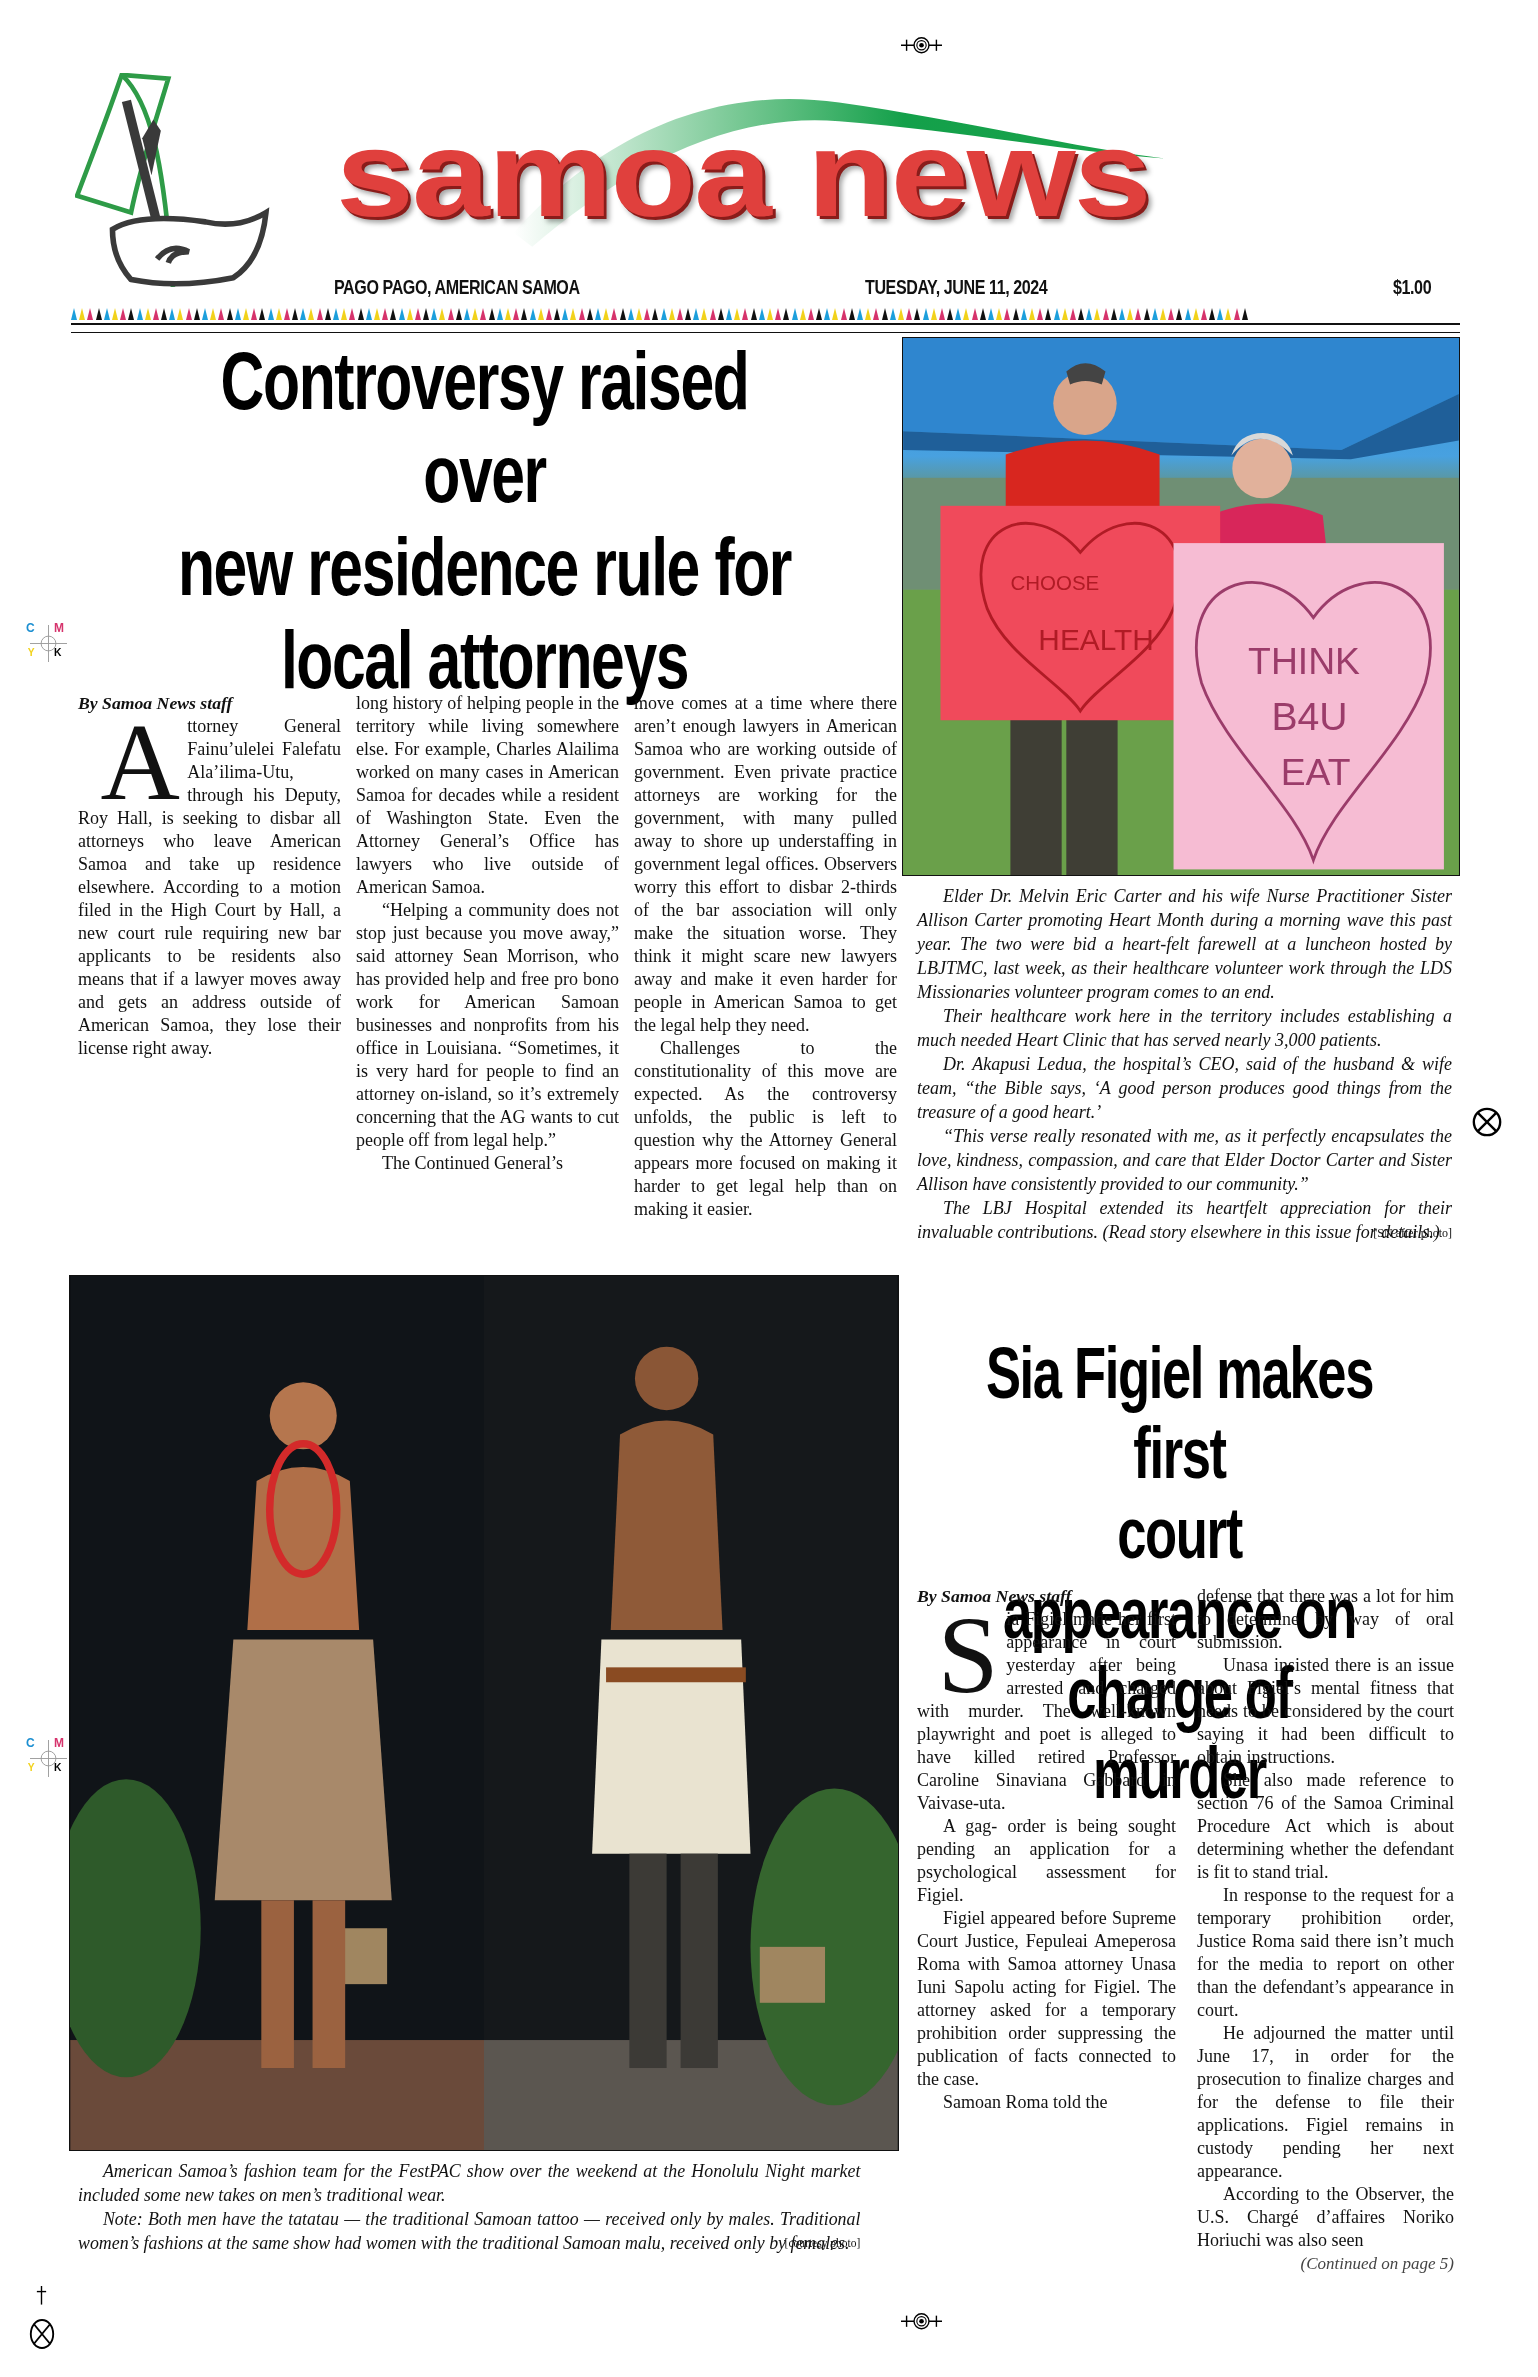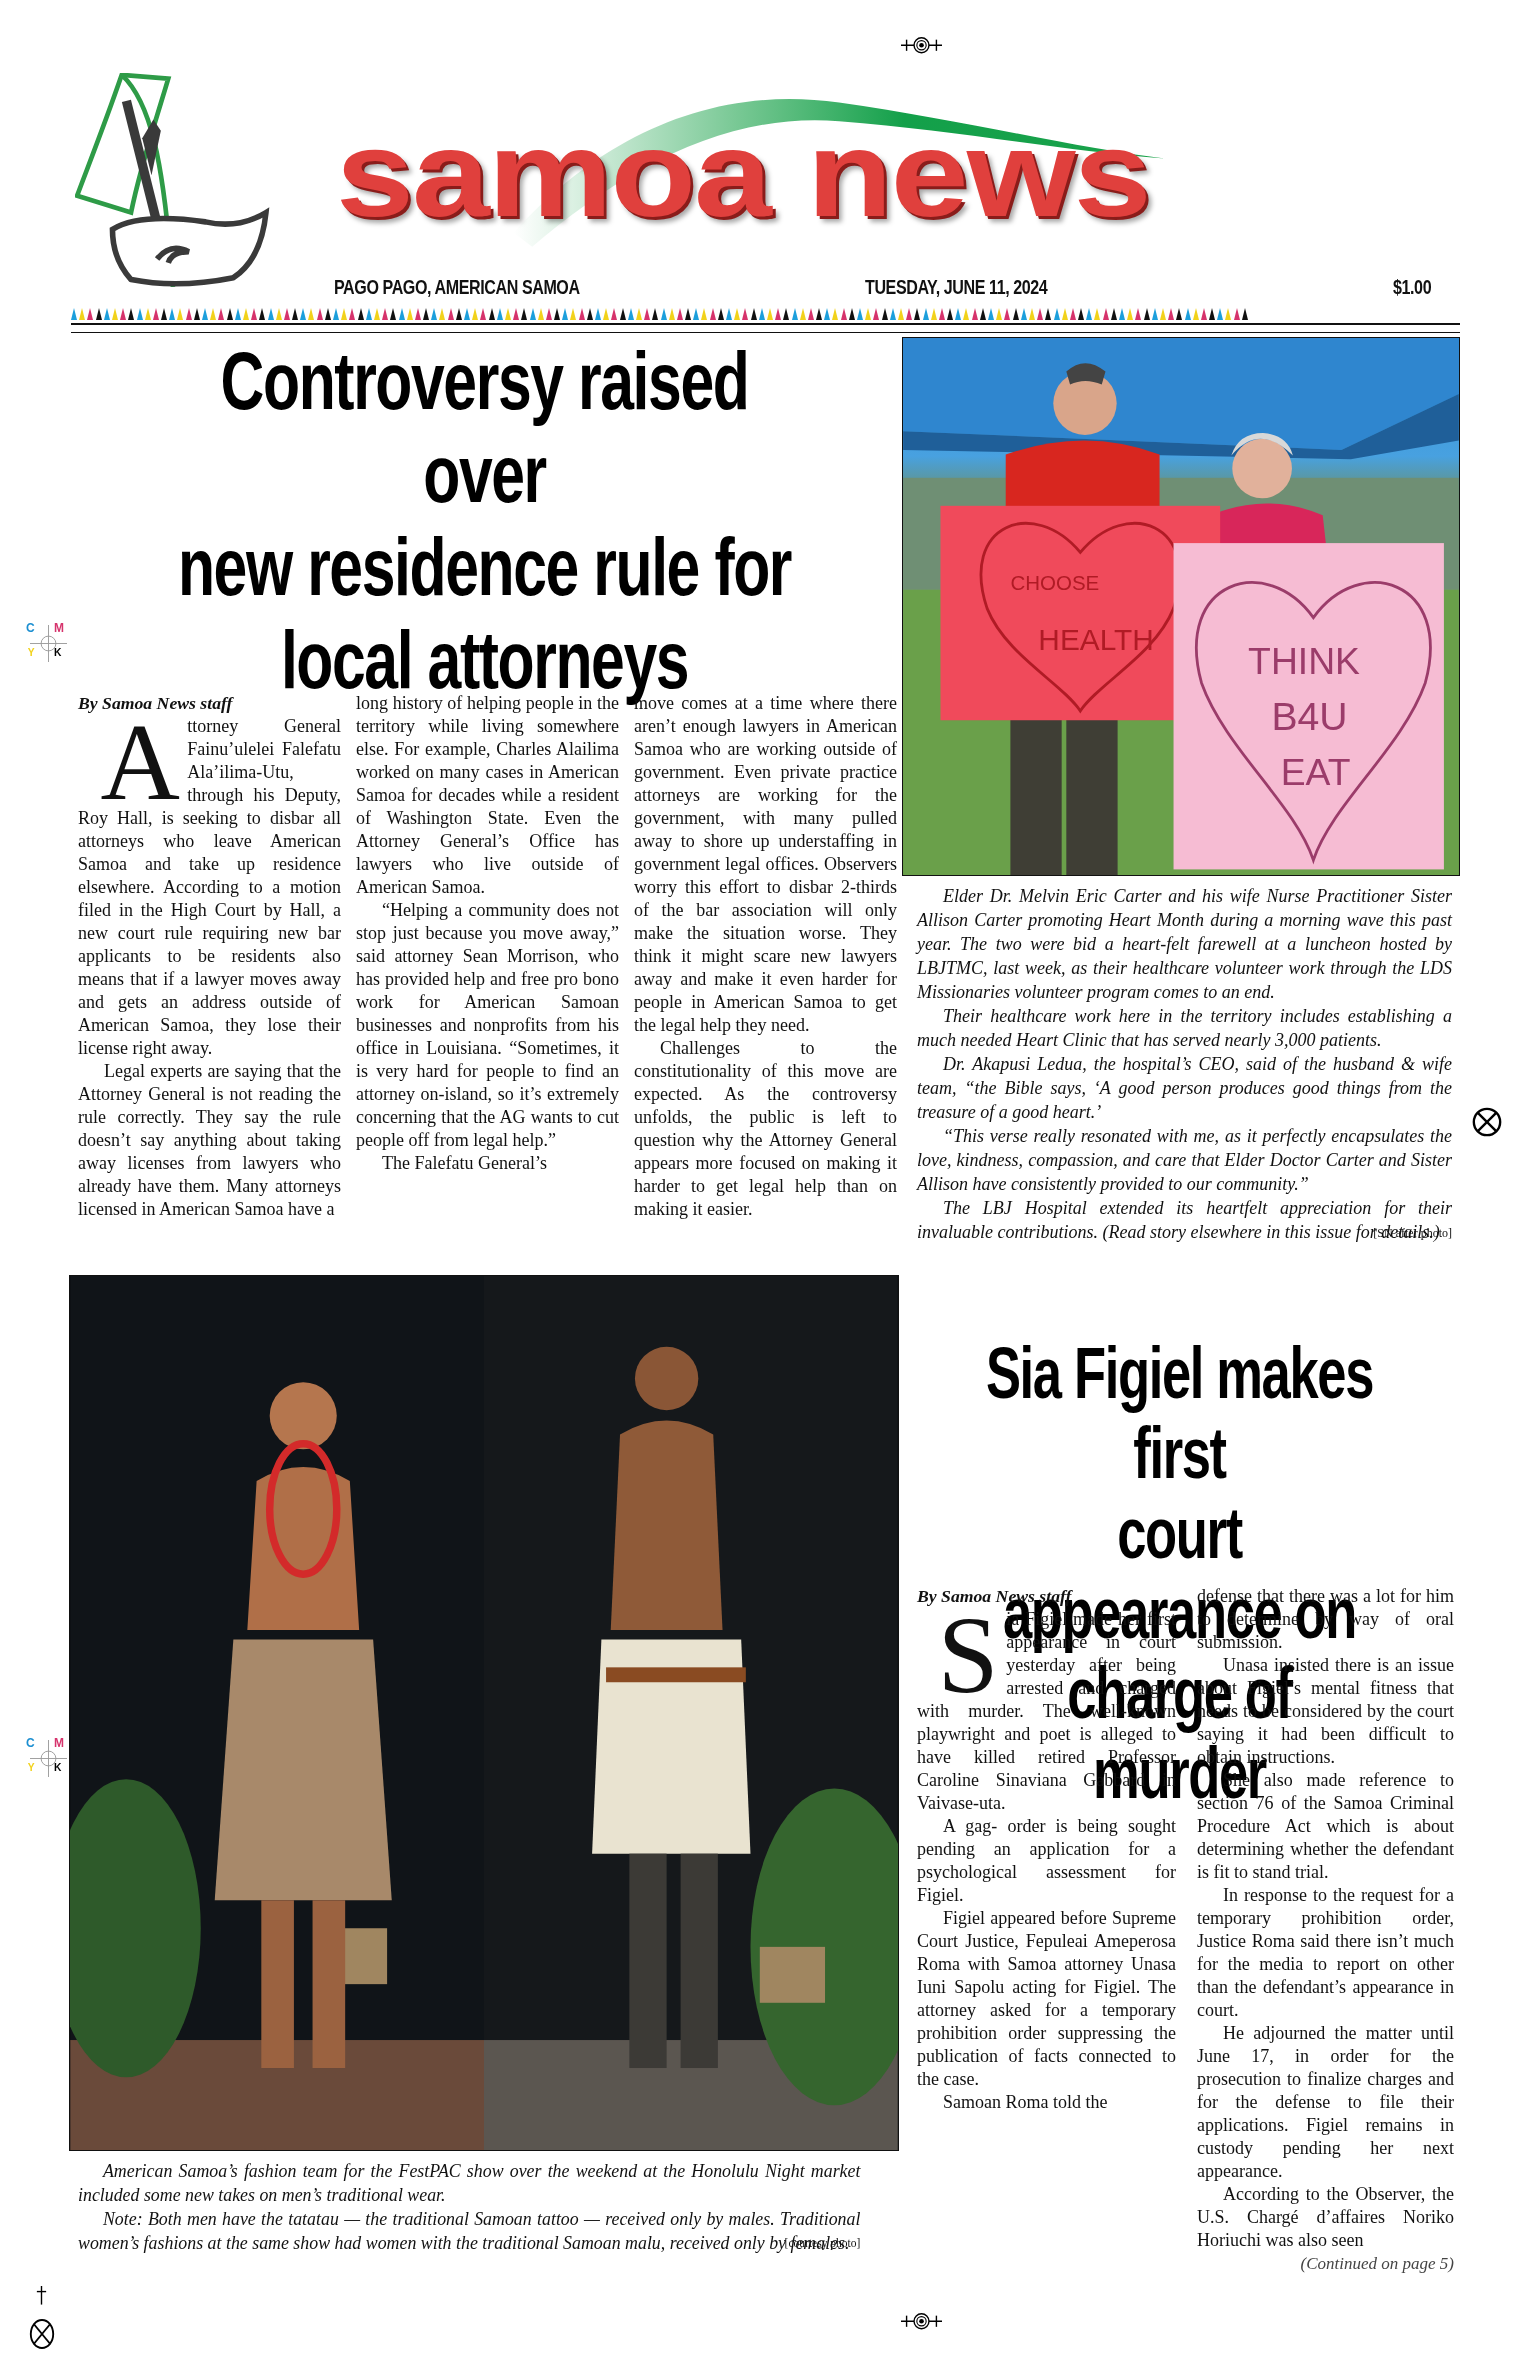--- a/index.html
+++ b/index.html
@@ -279,26 +279,25 @@
 <article>
   <h1 class="abs headline hl-main" style="margin:0">
     <div>Controversy raised over</div>
     <div>new residence rule for</div>
     <div>local attorneys</div>
   </h1>
 
   <div class="abs col" style="left:78px;top:692px;width:263px">
     <p class="first byline">By Samoa News staff</p>
     <p class="first"><span class="dropcap">A</span><span>ttorney General Fainu’ulelei Falefatu Ala’ilima-Utu, through his Deputy, Roy Hall, is seeking to disbar all attorneys who leave American Samoa and take up residence elsewhere. According to a motion filed in the High Court by Hall, a new court rule requiring new bar applicants to be residents also means that if a lawyer moves away and gets an address outside of American Samoa, they lose their license right away.</span></p>
-    <p>Legal experts are saying that the Attorney General is not reading the rule correctly. They say the rule doesn’t say anything about taking away licenses from lawyers who already have them. Many attorneys licensed in American Samoa have a</p>
   </div>
   <div class="abs col" style="left:356px;top:692px;width:263px">
     <p class="first">long history of helping people in the territory while living somewhere else. For example, Charles Alailima worked on many cases in American Samoa for decades while a resident of Washington State. Even the Attorney General’s Office has lawyers who live outside of American Samoa.</p>
     <p>“Helping a community does not stop just because you move away,” said attorney Sean Morrison, who has provided help and free pro bono work for American Samoan businesses and nonprofits from his office in Louisiana. “Sometimes, it is very hard for people to find an attorney on-island, so it’s extremely concerning that the AG wants to cut people off from legal help.”</p>
-    <p>The Falefatu General’s</p>
+    <p>The Continued General’s</p>
   </div>
   <div class="abs col" style="left:634px;top:692px;width:263px">
     <p class="first">move comes at a time where there aren’t enough lawyers in American Samoa who are working outside of government. Even private practice attorneys are working for the government, with many pulled away to shore up understaffing in government legal offices. Observers worry this effort to disbar 2-thirds of the bar association will only make the situation worse. They think it might scare new lawyers away and make it even harder for people in American Samoa to get the legal help they need.</p>
     <p>Challenges to the constitutionality of this move are expected. As the controversy unfolds, the public is left to question why the Attorney General appears more focused on making it harder to get legal help than on making it easier.</p>
   </div>
 </article>
 
 <figure class="abs photo photo-heart" style="margin:0">
   <svg width="556" height="537" viewBox="0 0 596 576">
     <polygon points="0,0 596,0 596,60 470,120 0,100" fill="#2f86cf"></polygon>

